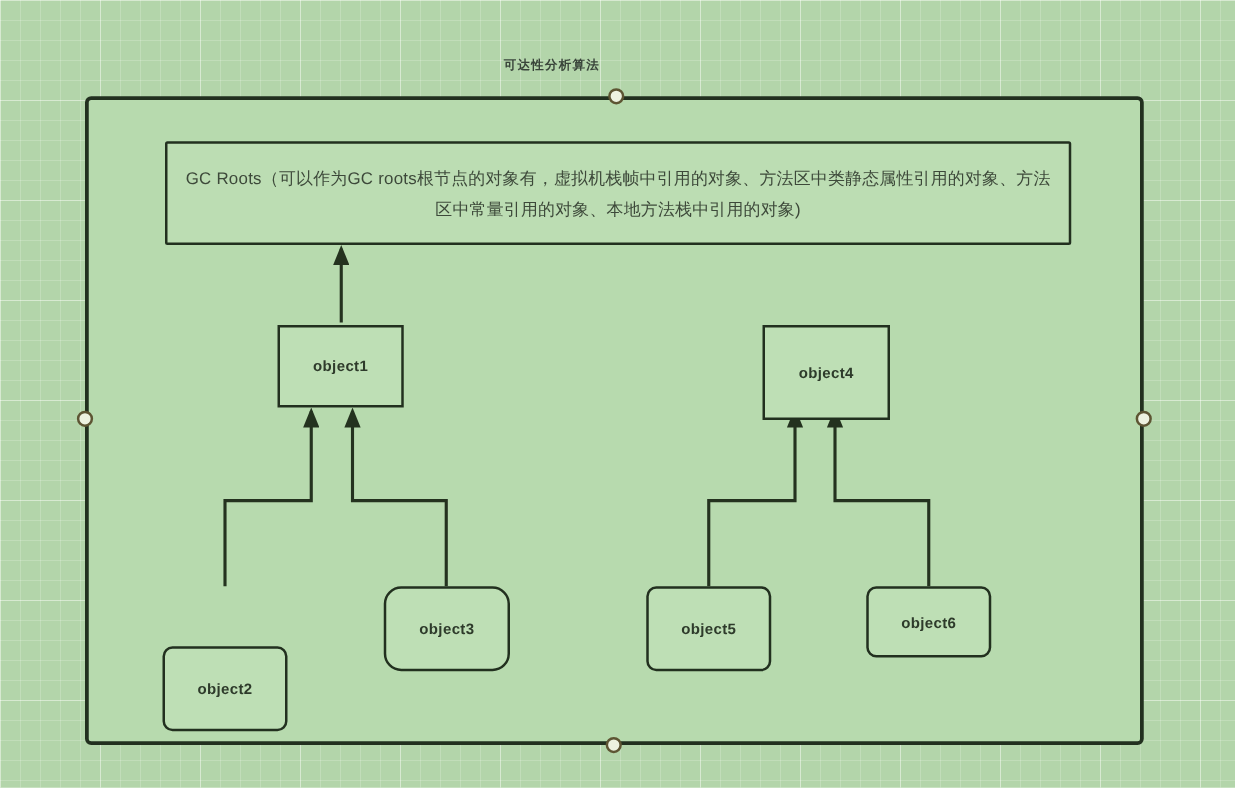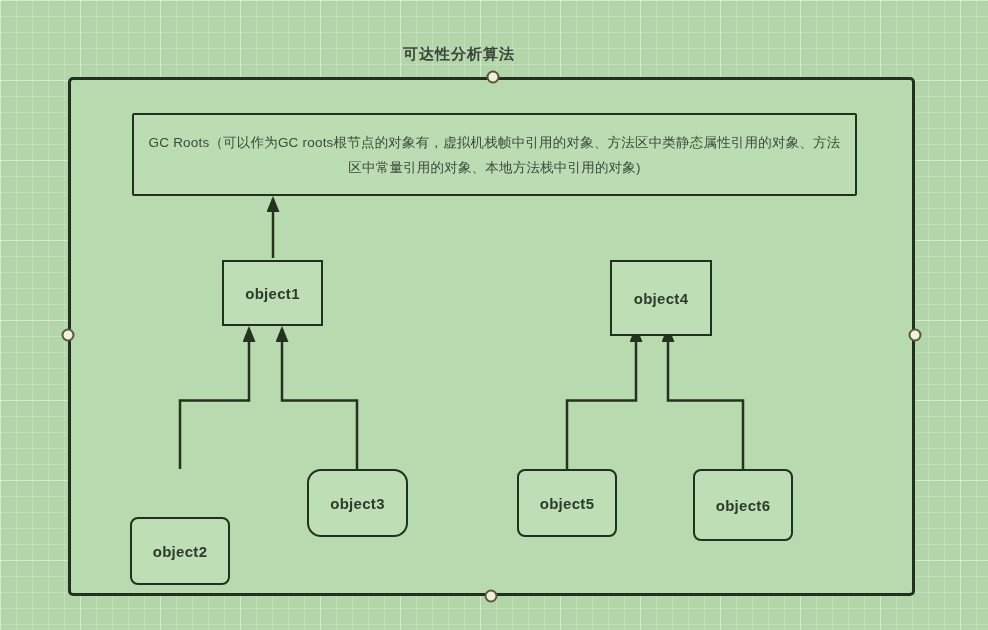--- a/index.html
+++ b/index.html
@@ -12,21 +12,21 @@
     background-color:#b3d5aa;
     background-image:
       linear-gradient(rgba(255,255,255,0.35) 1px, transparent 1px),
       linear-gradient(90deg, rgba(255,255,255,0.35) 1px, transparent 1px),
       linear-gradient(rgba(255,255,255,0.18) 1px, transparent 1px),
       linear-gradient(90deg, rgba(255,255,255,0.18) 1px, transparent 1px);
     background-size:80px 80px,80px 80px,16px 16px,16px 16px;
   }
   .diagram-title{
     position:absolute;left:403px;top:45px;
-    font-size:15px;font-weight:bold;color:#39443a;letter-spacing:1px;
+    font-size:10px;font-weight:bold;color:#39443a;letter-spacing:1px;
     white-space:nowrap;
   }
   .container-rect{
     position:absolute;left:68px;top:77px;width:847px;height:519px;
     box-sizing:border-box;border:3px solid #22301f;border-radius:5px;
     background:#b7daae;
   }
   .handle{
     position:absolute;width:9px;height:9px;border-radius:50%;
     background:#edf2e0;border:2px solid #5d5533;
@@ -35,37 +35,37 @@
   .h-left{left:68px;top:335px;}
   .h-right{left:915px;top:335px;}
   .h-top{left:493px;top:77px;}
   .h-bottom{left:491px;top:596px;}
   .node{
     position:absolute;box-sizing:border-box;
     border:2.5px solid #22301f;background:#bedfb5;
     display:flex;align-items:center;justify-content:center;
     color:#2e3b2b;z-index:2;
   }
-  .node .label{font-weight:bold;font-size:15px;letter-spacing:0.3px;}
+  .node .label{font-weight:bold;font-size:12px;letter-spacing:0.3px;}
   .gc-roots{
     left:132px;top:113px;width:725px;height:83px;
     background:#bcddb3;border-radius:2px;
     padding:0 12px;text-align:center;
   }
   .gc-roots .gc-text{
     font-weight:normal;font-size:13.5px;line-height:25px;color:#3d493a;
     letter-spacing:0.2px;
   }
   .obj1{left:222px;top:260px;width:101px;height:66px;}
   .obj4{left:610px;top:260px;width:102px;height:76px;}
   .rounded{border-radius:8px;}
   .obj2{left:130px;top:469px;width:100px;height:68px;margin-top:48px;}
   .obj3{left:307px;top:469px;width:101px;height:68px;border-radius:14px;}
   .obj5{left:517px;top:469px;width:100px;height:68px;}
-  .obj6{left:693px;top:469px;width:100px;height:72px;}
+  .obj6{left:693px;top:469px;width:100px;height:57px;}
   svg.edges{position:absolute;left:0;top:0;z-index:1;}
   svg.edges polyline,svg.edges line{
     fill:none;stroke:#24321f;stroke-width:2.5;stroke-linejoin:miter;
   }
 </style>
 </head>
 <body>
 
 <div class="stage">
 

